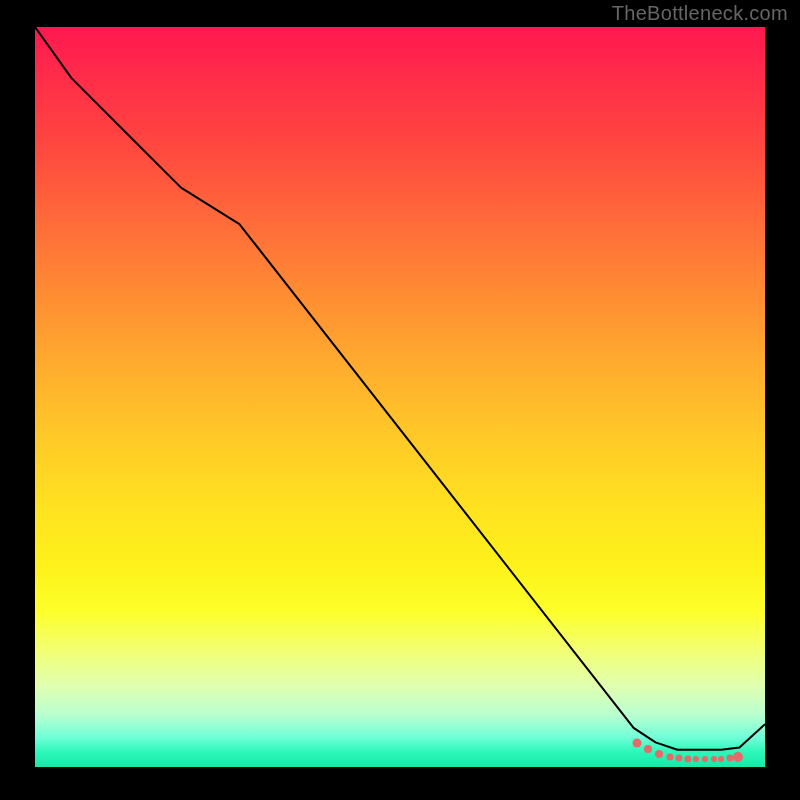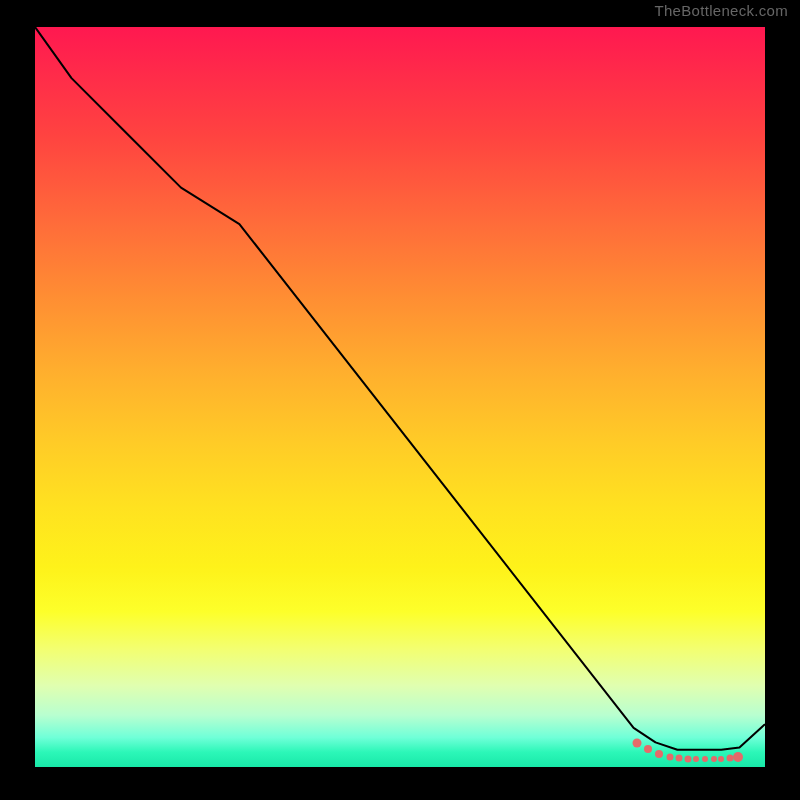--- a/index.html
+++ b/index.html
@@ -9,21 +9,21 @@
     background: #000;
     position: relative;
     font-family: Arial, sans-serif;
     overflow: hidden;
   }
   .watermark {
     position: absolute;
     top: 2px;
     right: 12px;
     color: #666;
-    font-size: 15px;
+    font-size: 20px;
     font-weight: 500;
     z-index: 10;
     letter-spacing: 0.3px;
   }
   .plot-area {
     position: absolute;
     left: 35px;
     top: 27px;
     width: 730px;
     height: 740px;

